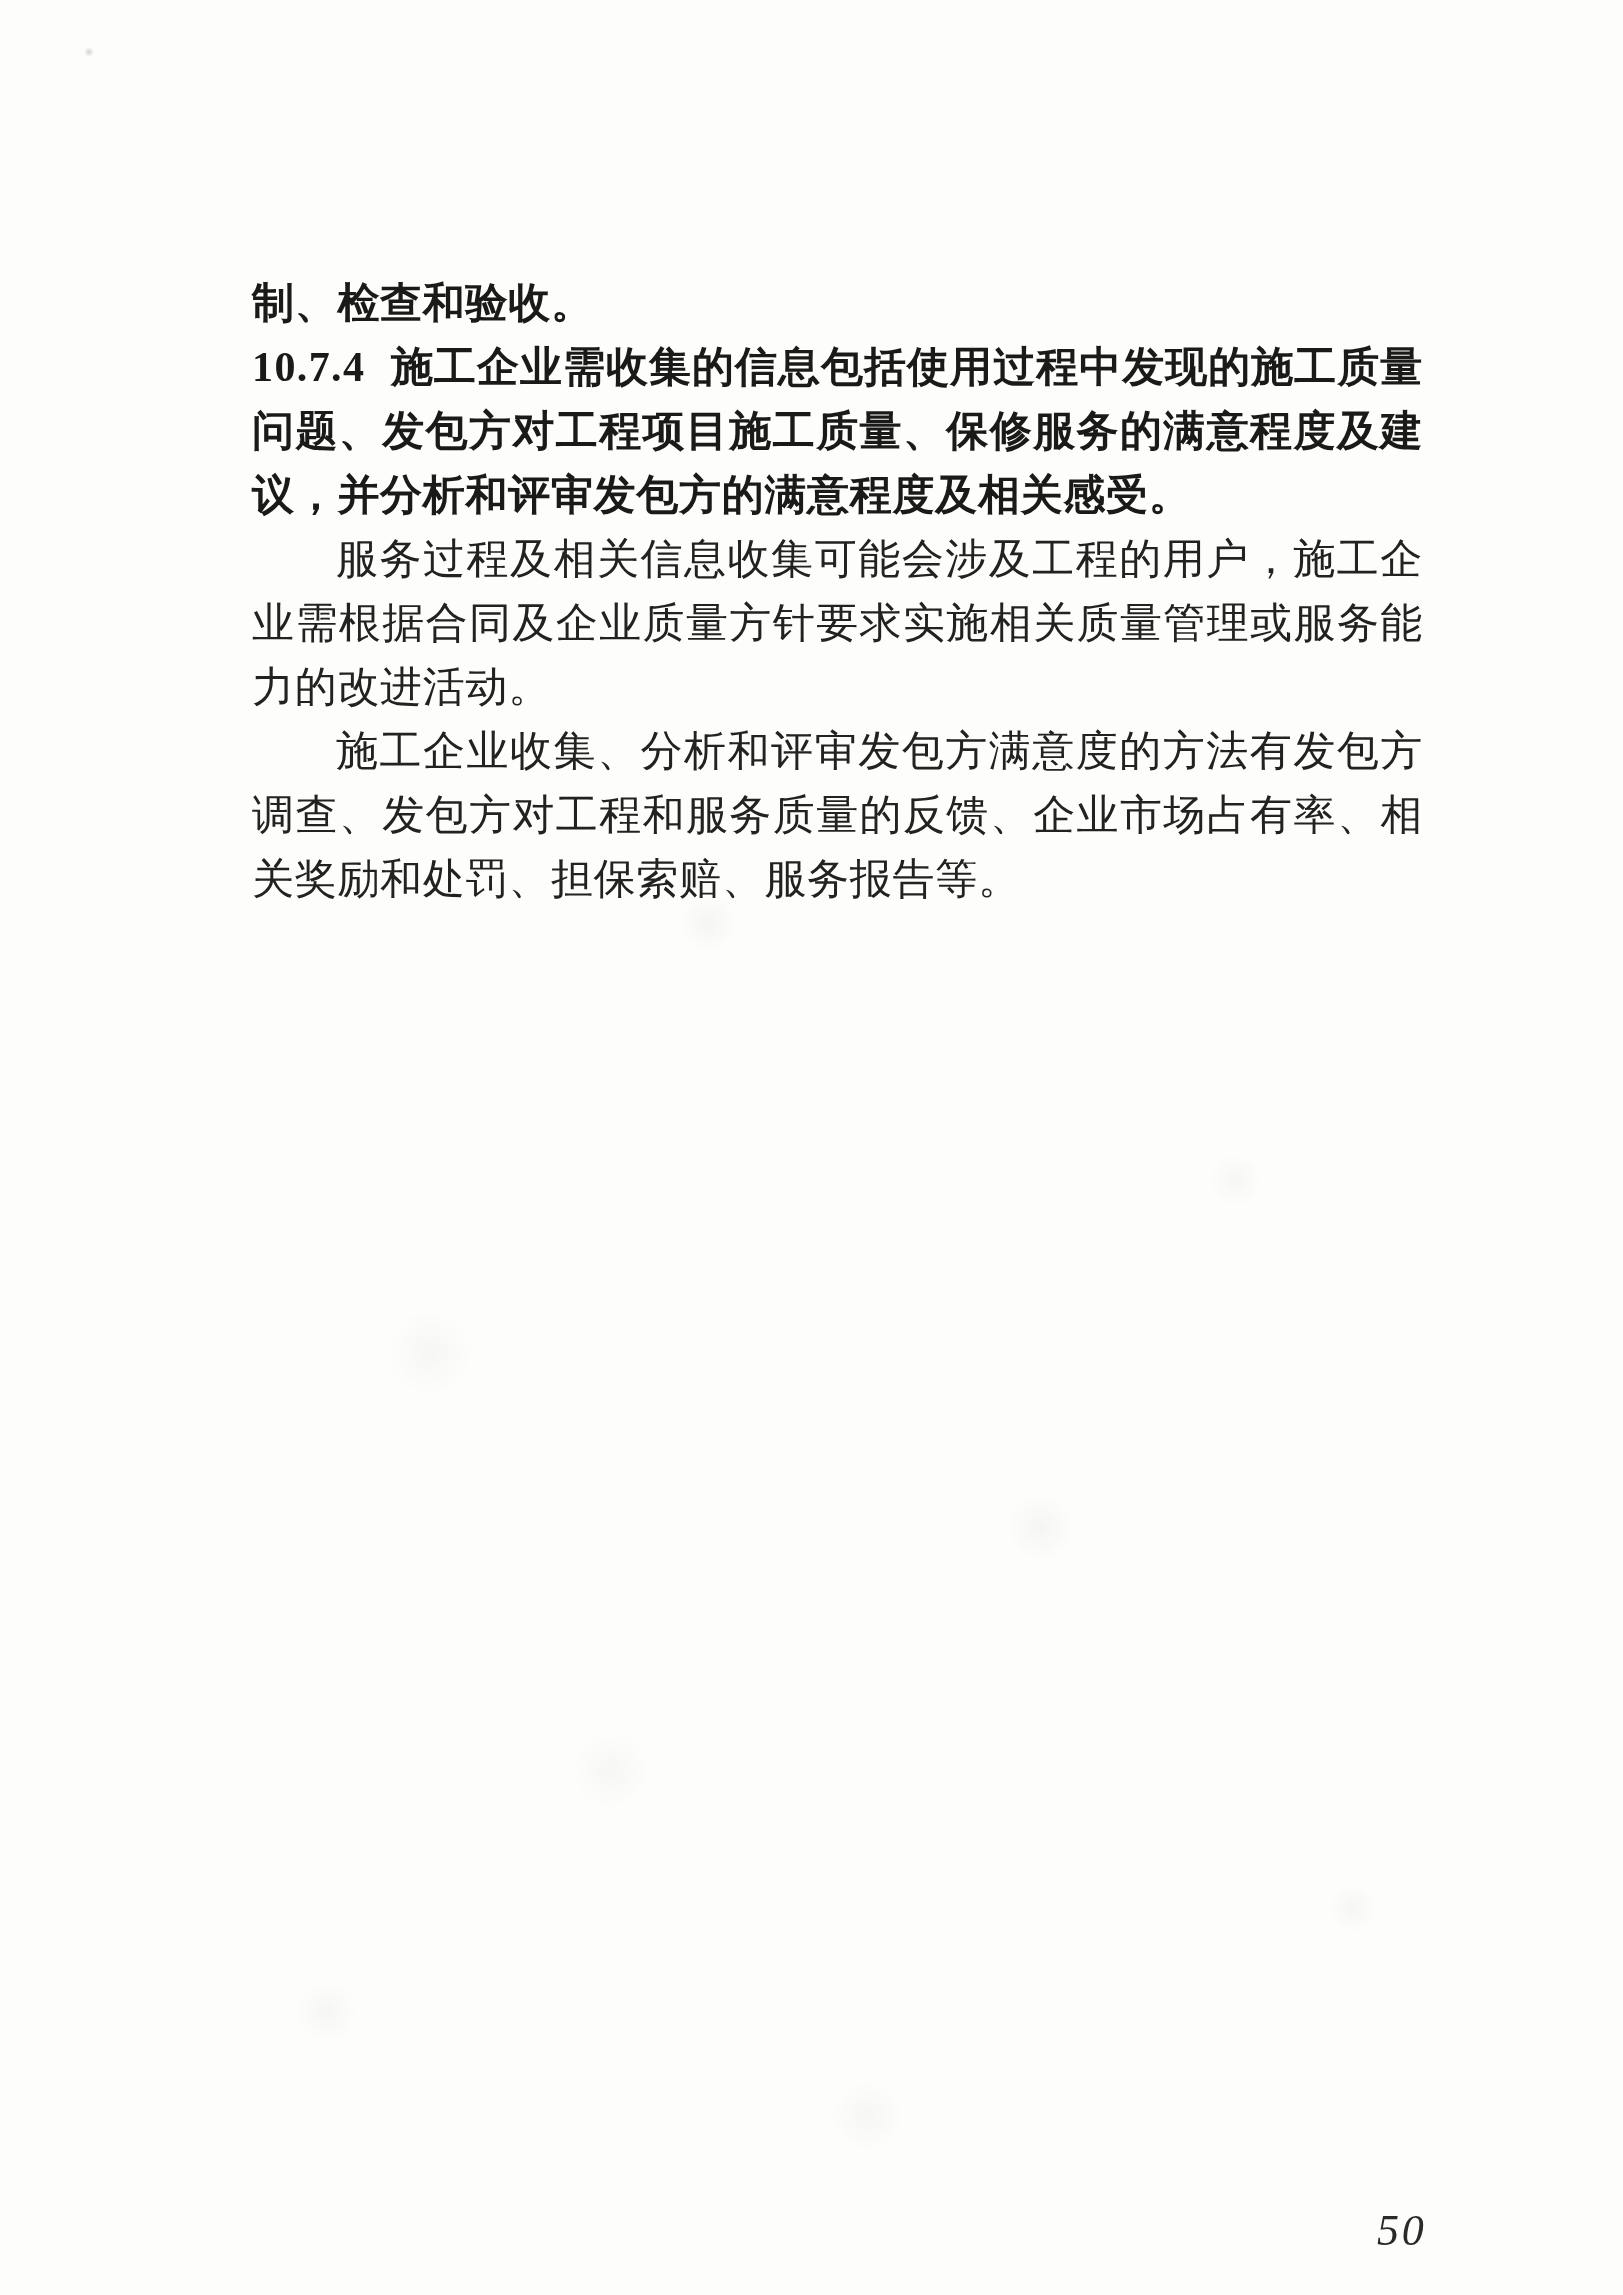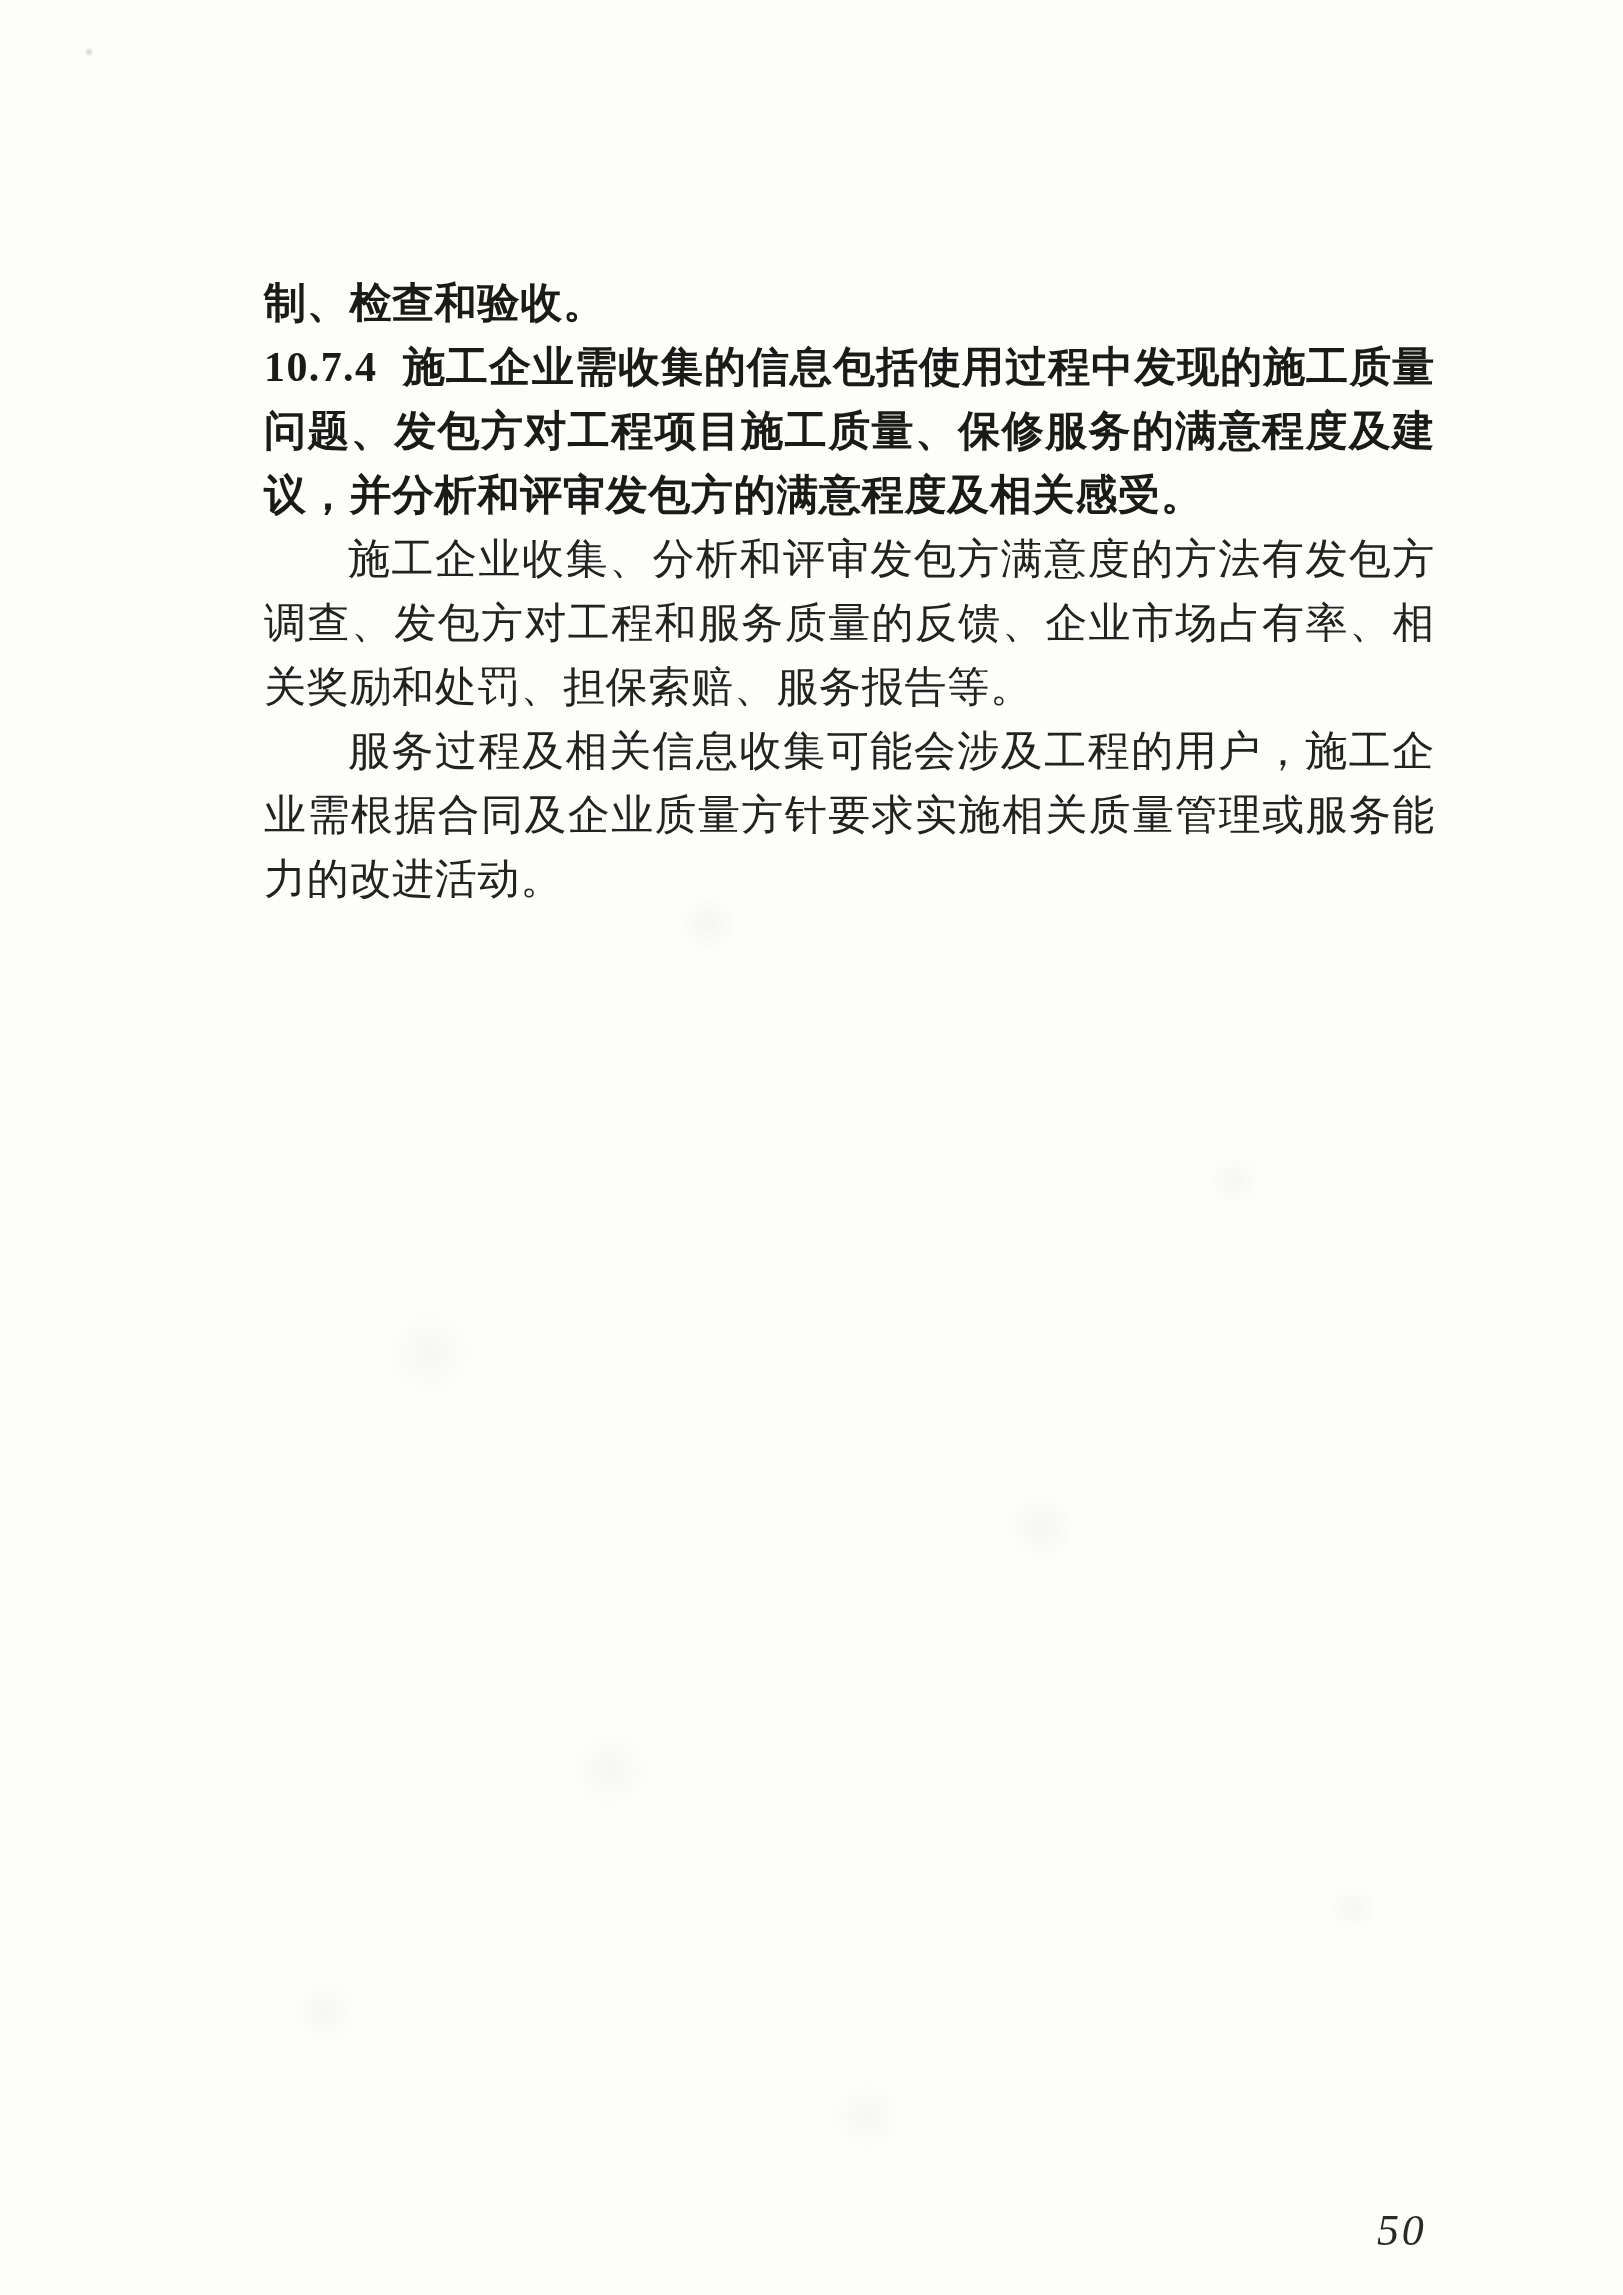--- a/index.html
+++ b/index.html
@@ -32,21 +32,21 @@
       radial-gradient(circle 49px at 1041px 1527px, rgba(120,120,120,0.06), rgba(120,120,120,0) 70%),
       radial-gradient(circle 56px at 611px 1770px,  rgba(120,120,120,0.05), rgba(120,120,120,0) 70%),
       radial-gradient(circle 38px at 1235px 1180px, rgba(120,120,120,0.05), rgba(120,120,120,0) 70%),
       radial-gradient(circle 45px at 326px 2012px,  rgba(120,120,120,0.05), rgba(120,120,120,0) 70%),
       radial-gradient(circle 52px at 867px 2116px, rgba(120,120,120,0.05), rgba(120,120,120,0) 70%),
       radial-gradient(circle 35px at 1353px 1908px, rgba(120,120,120,0.05), rgba(120,120,120,0) 70%);
   }
 
   .text-block {
     position: absolute;
-    left: 264px;
+    left: 252px;
     top: 271px;
     width: 1171px;
     font-size: 42px;
     line-height: 64px;
     letter-spacing: 0.7px;
     text-align: justify;
     color: #222220;
   }
 
   .para { margin: 0; }
@@ -79,22 +79,22 @@
 <body>
 
 <div class="page">
 
   <main class="text-block">
 
     <p class="para clause">制、检查和验收。</p>
 
     <p class="para clause"><span class="clause-number">10.7.4</span><span>施工企业需收集的信息包括使用过程中发现的施工质量问题、发包方对工程项目施工质量、保修服务的满意程度及建议，并分析和评审发包方的满意程度及相关感受。</span></p>
 
+    <p class="para body-indent">服务过程及相关信息收集可能会涉及工程的用户，施工企业需根据合同及企业质量方针要求实施相关质量管理或服务能力的改进活动。</p>
+
     <p class="para body-indent">施工企业收集、分析和评审发包方满意度的方法有发包方调查、发包方对工程和服务质量的反馈、企业市场占有率、相关奖励和处罚、担保索赔、服务报告等。</p>
-
-    <p class="para body-indent">服务过程及相关信息收集可能会涉及工程的用户，施工企业需根据合同及企业质量方针要求实施相关质量管理或服务能力的改进活动。</p>
 
   </main>
 
   <div class="page-number">50</div>
 
 </div>
 
 
 </body></html>

